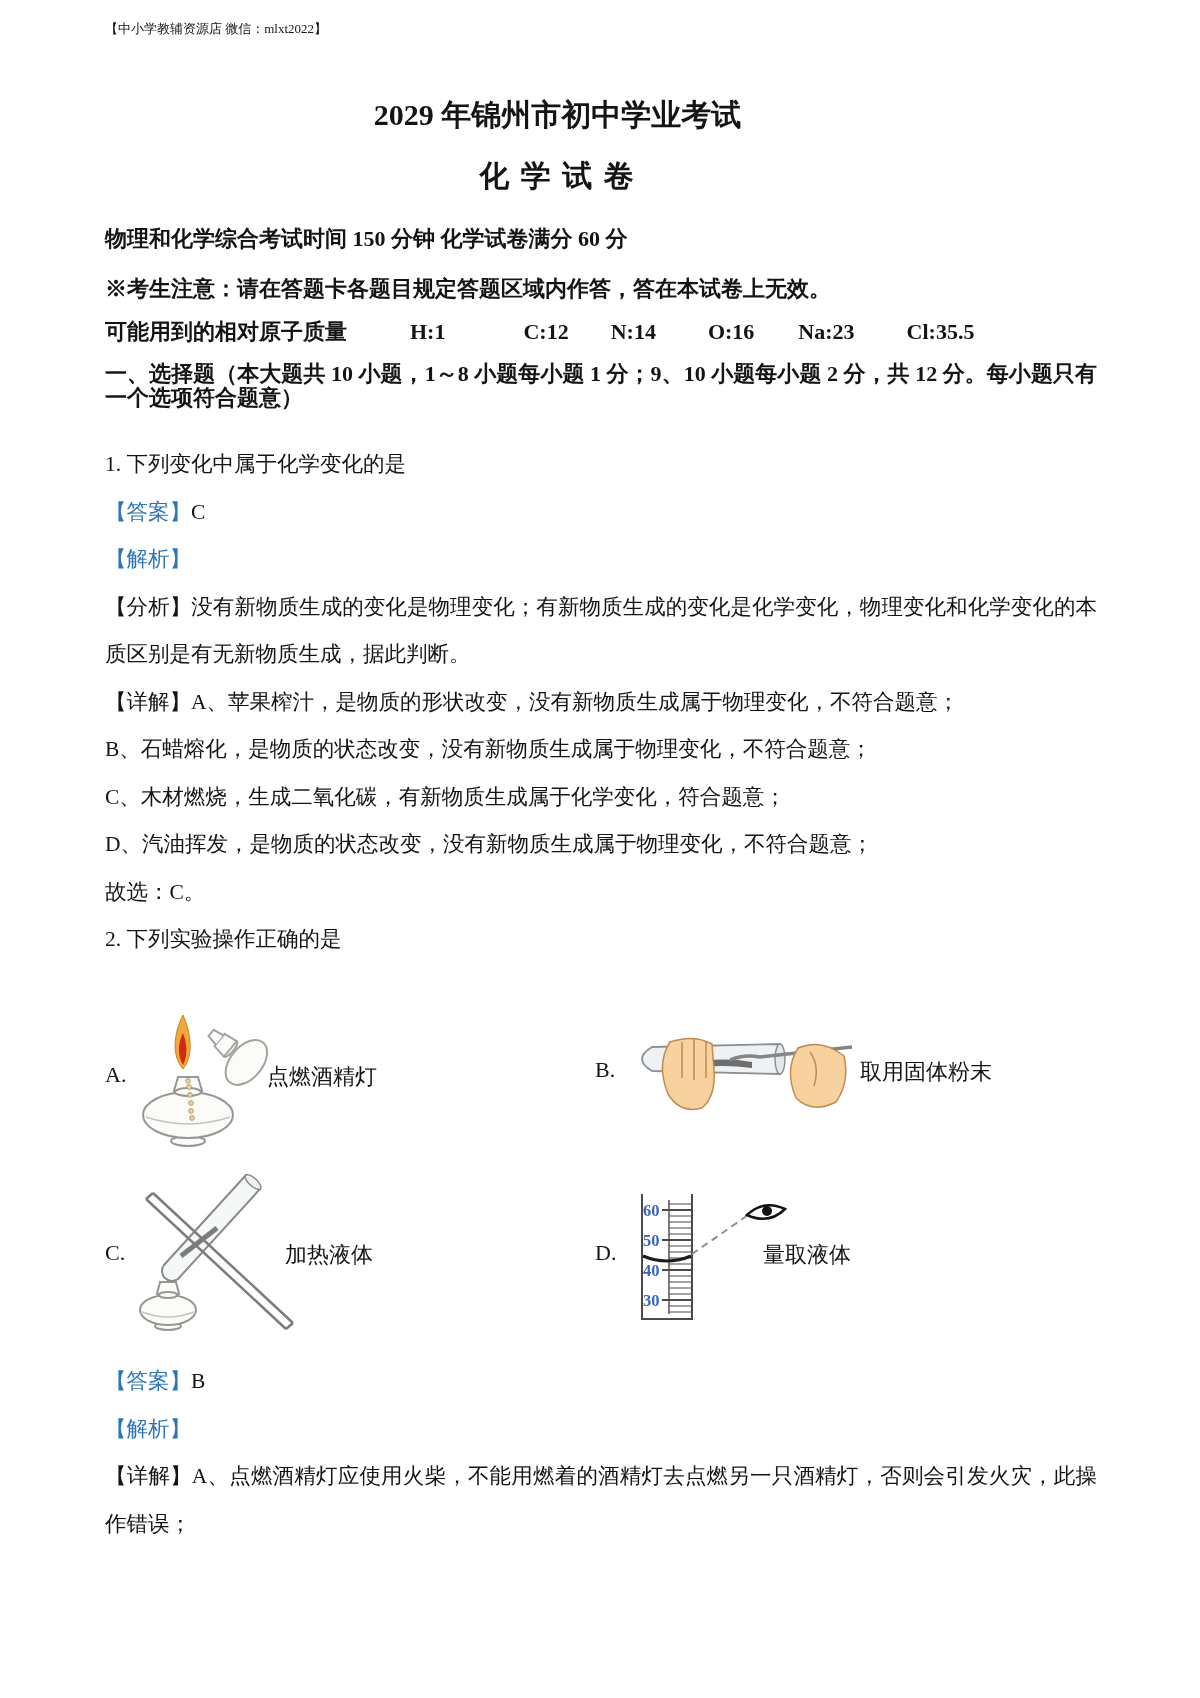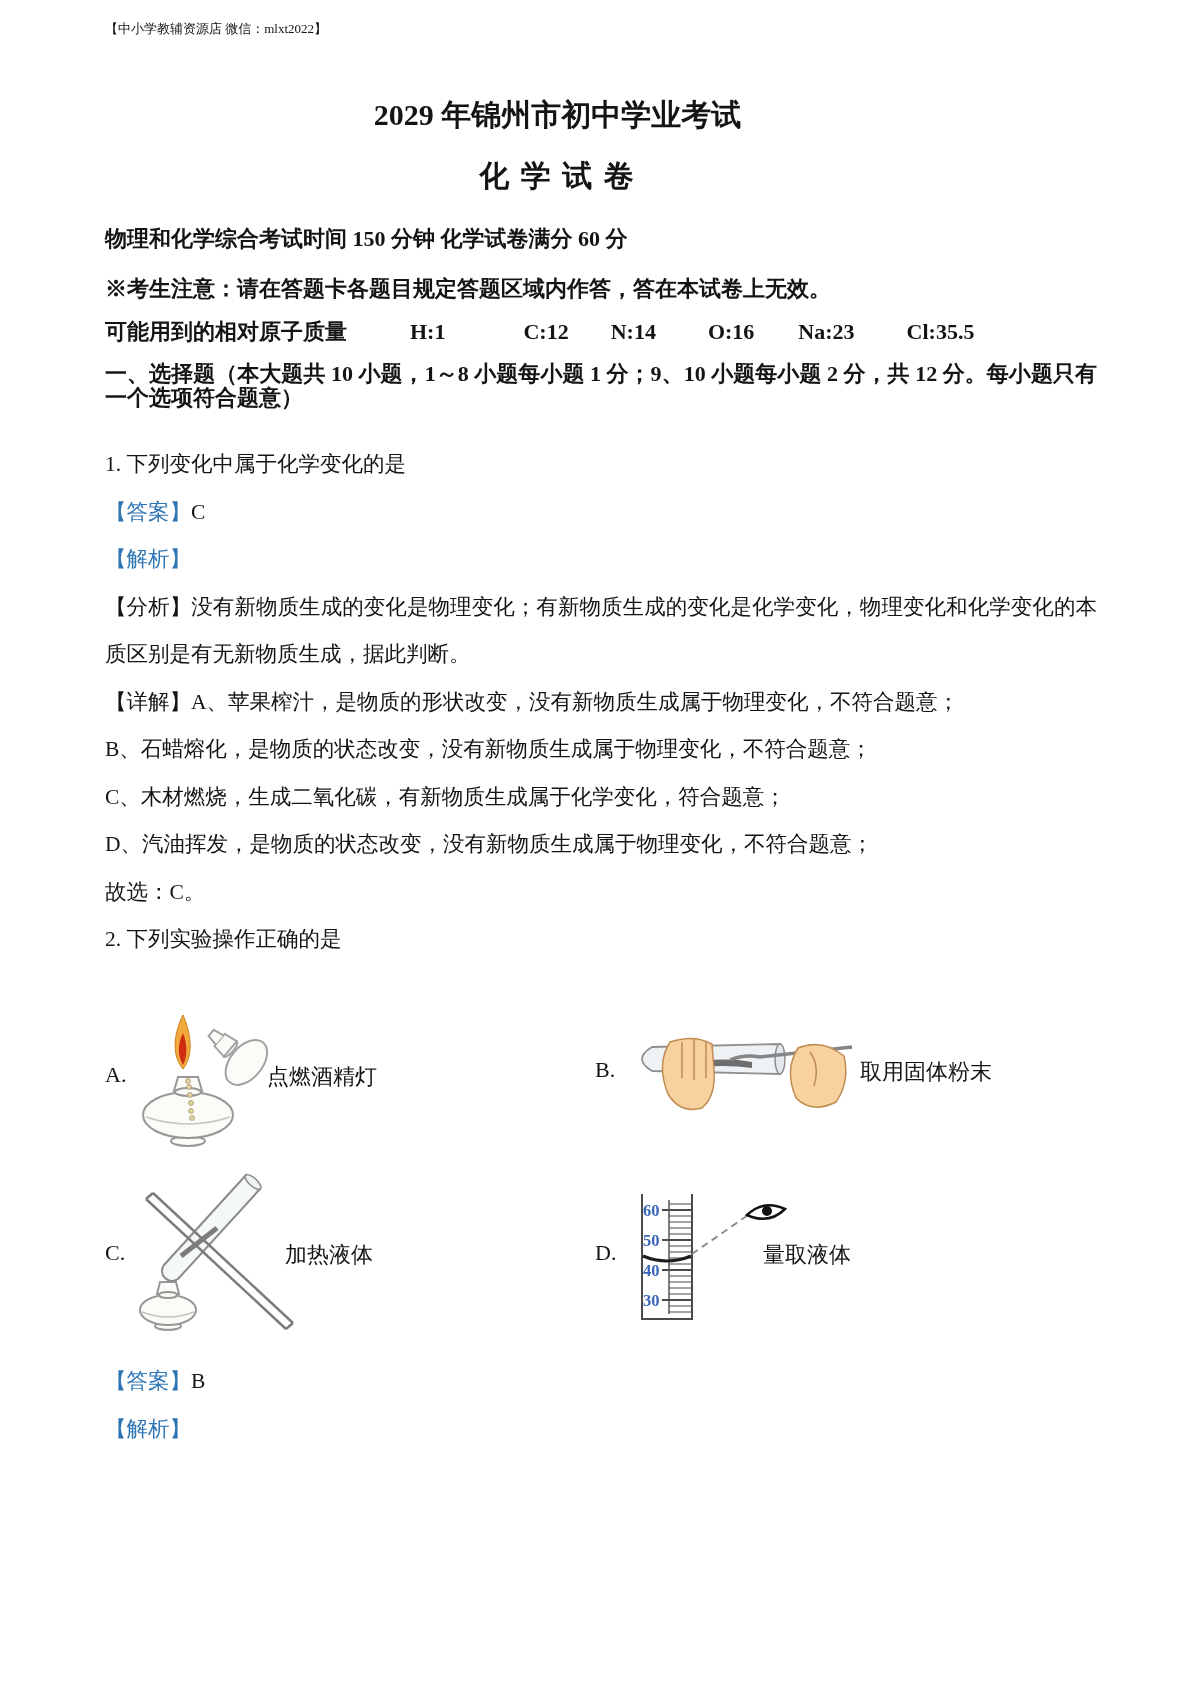--- a/index.html
+++ b/index.html
@@ -142,13 +142,14 @@
   <line x1="57" y1="62" x2="116" y2="21" stroke="#8f8f8f" stroke-width="2" stroke-dasharray="7 5"></line>
   <path d="M112,23 Q129,7 150,17 Q134,33 112,23 Z" fill="#ffffff" stroke="#111111" stroke-width="2.5"></path>
   <circle cx="132" cy="19" r="5" fill="#111111"></circle>
 </svg>
 <span class="abs fig-label" style="left:595px;top:1240px">D.</span>
 <span class="abs fig-label" style="left:763px;top:1240px">量取液体</span>
 
 <div class="abs doc" id="flow2">
   <p><span class="blue">【答案】</span><span>B</span></p>
   <p class="blue">【解析】</p>
+  <p class="just">【详解】A、点燃酒精灯应使用火柴，不能用燃着的酒精灯去点燃另一只酒精灯，否则会引发火灾，此操作错误；</p>
 </div>
 
 </body></html>

